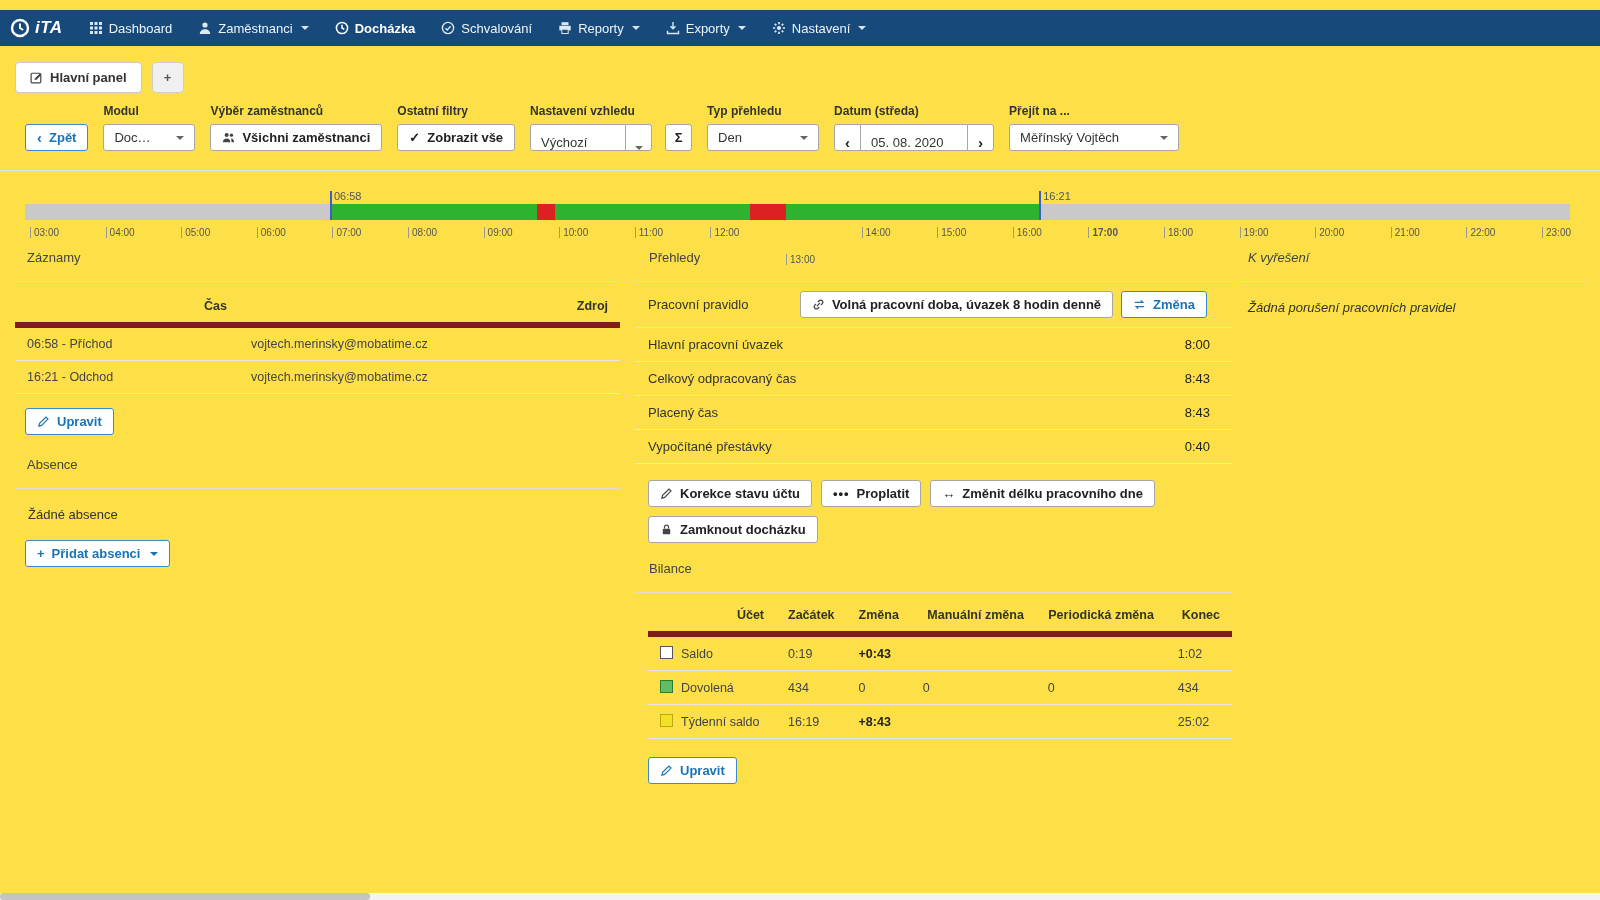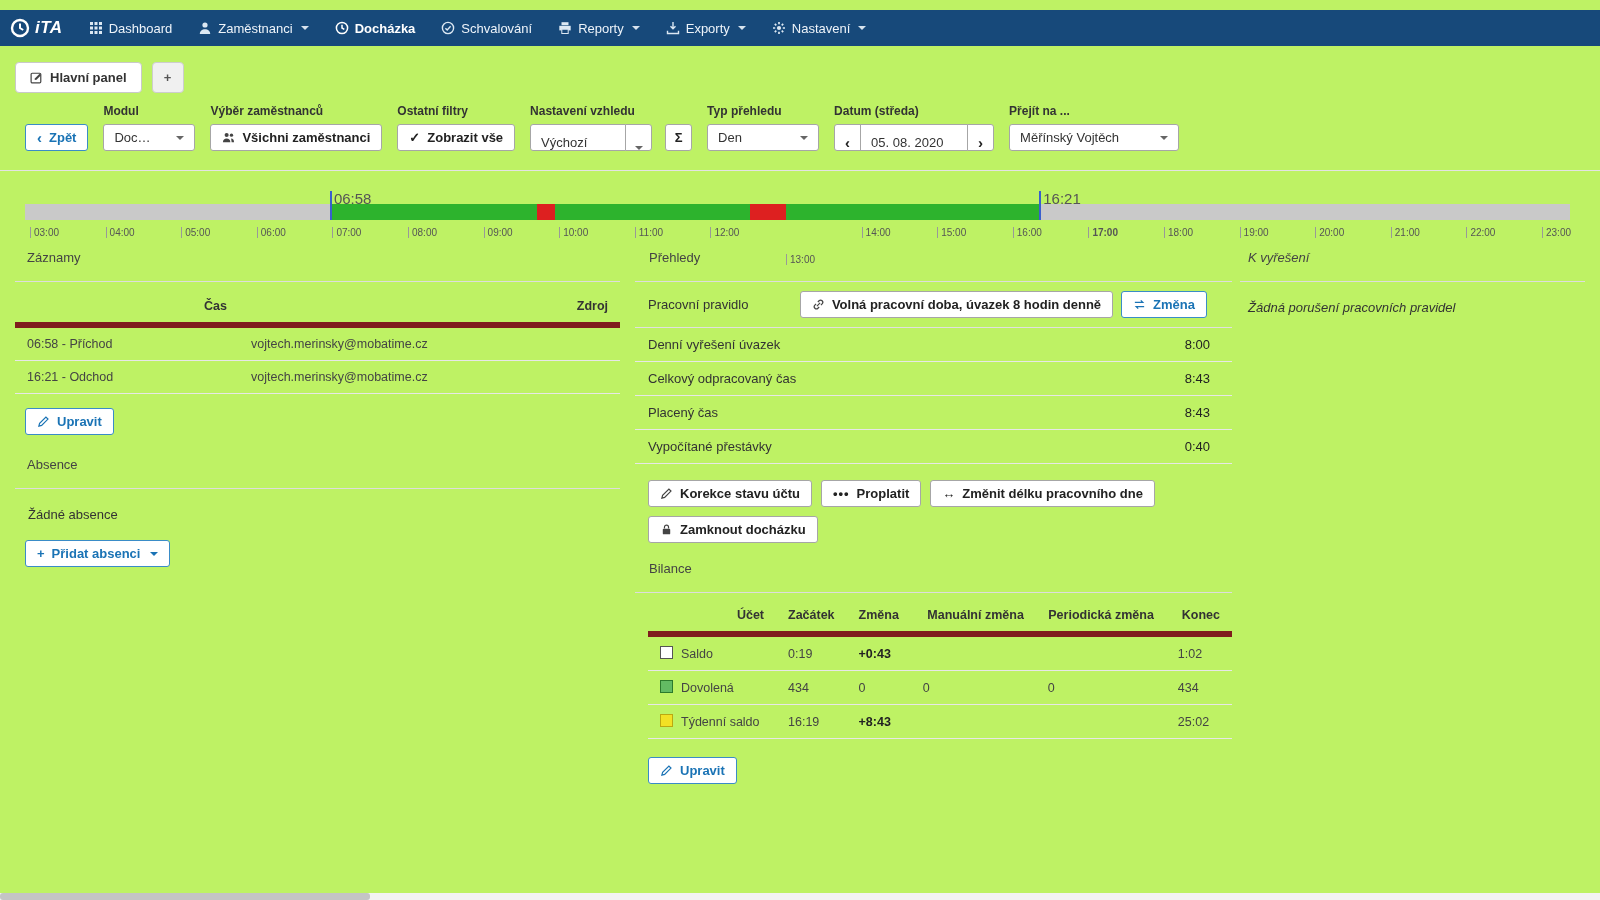--- a/index.html
+++ b/index.html
@@ -1,16 +1,16 @@
 <!DOCTYPE html>
 <html><head>
 <meta charset="utf-8">
 <style>
   html,body{margin:0;padding:0;background:#fff;}
-  .app{position:relative;width:1600px;height:900px;overflow:hidden;background:#bef264;
+  .app{position:relative;width:1600px;height:900px;overflow:hidden;background:#fde047;
        font-family:"Liberation Sans",sans-serif;color:#333;font-size:13px;}
 
   
   .navbar{position:absolute;top:10px;left:0;right:0;height:36px;background:#17497a;
           display:flex;align-items:center;padding-left:10px;box-sizing:border-box;}
   .brand{display:flex;align-items:center;gap:5px;margin-right:26px;cursor:pointer;}
   .brand-text{font-size:17px;font-weight:bold;font-style:italic;color:#fff;letter-spacing:.5px;}
   .nav-item{display:flex;align-items:center;gap:6px;color:#eef4fa;font-size:13px;
             margin-right:26px;cursor:pointer;white-space:nowrap;}
   .nav-item.active{font-weight:bold;color:#fff;}
@@ -49,21 +49,21 @@
   .group > *:last-child{border-radius:0 3px 3px 0;}
   .toolbar-rule{position:absolute;top:170px;left:0;right:0;border-top:1px solid #e3e3e3;}
 
   
   .timeline{position:absolute;top:188px;left:0;right:0;height:64px;}
   .tl-track{position:absolute;left:25px;width:1545px;top:16px;height:16px;}
   .tl-scale{position:absolute;left:30px;width:1512px;top:0;height:60px;}
   .tl-work{position:absolute;top:16px;height:16px;}
   .tl-break{position:absolute;top:16px;height:16px;}
   .tl-marker{position:absolute;top:3px;width:2px;height:29px;}
-  .tl-marker-label{position:absolute;top:2px;font-size:15px;color:#555;white-space:nowrap;}
+  .tl-marker-label{position:absolute;top:2px;font-size:11px;color:#555;white-space:nowrap;}
   .tl-label{position:absolute;top:39px;font-size:10px;color:#555;border-left:1px solid #999;
             padding-left:3px;line-height:11px;white-space:nowrap;}
 
   
   .col{position:absolute;top:250px;}
   .col-left{left:15px;width:605px;}
   .col-mid{left:635px;width:597px;}
   .col-right{left:1240px;width:345px;font-style:italic;}
   .sec-title{font-size:13px;color:#444;padding-left:12px;}
   .sec-rule{border-bottom:1px solid #ddd;margin-top:16px;}
@@ -397,21 +397,21 @@
             <svg viewBox="0 0 14 14">
                 <path d="M2 4.7h8.5L8.4 2.6M12 9.3H3.5l2.1 2.1" stroke="#1a73b5" stroke-width="1.4" fill="none"></path>
               </svg>
           </span>
           <span>Změna</span>
         </button>
       </span>
     </div>
 
     <div class="kv">
-      <span>Denní vyřešení úvazek</span>
+      <span>Hlavní pracovní úvazek</span>
       <span class="v">8:00</span>
     </div>
     <div class="kv">
       <span>Celkový odpracovaný čas</span>
       <span class="v">8:43</span>
     </div>
     <div class="kv">
       <span>Placený čas</span>
       <span class="v">8:43</span>
     </div>

